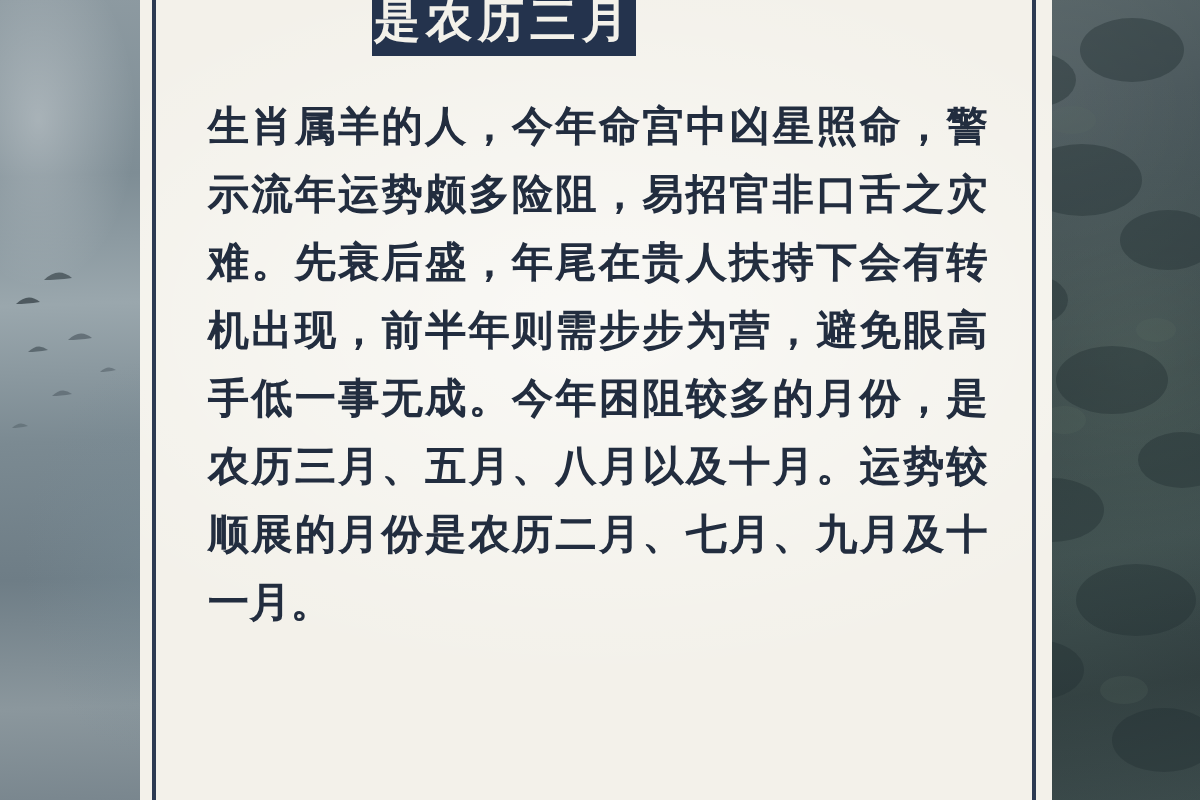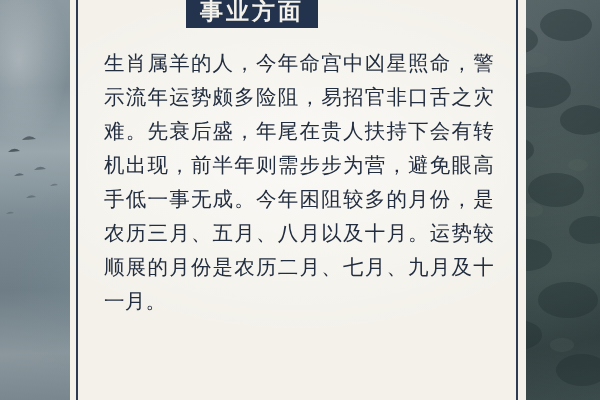--- a/index.html
+++ b/index.html
@@ -113,20 +113,21 @@
     top: 46px;
     width: 390px;
     color: #222d3f;
     font-size: 20.5px;
     line-height: 34px;
     letter-spacing: 0.2px;
     text-align: justify;
     text-justify: inter-character;
     z-index: 4;
     font-family: "DejaVu Serif", "Liberation Serif", serif;
+    font-weight: bold;
   }
 </style>
 </head>
 <body>
 
 <div id="page">
 
   <div class="bg-base"></div>
 
   <div class="bg-left">
@@ -164,18 +165,18 @@
       </g>
     </svg>
   </div>
 
   <div class="card"></div>
 
   <div class="rule rule-left"></div>
   <div class="rule rule-right"></div>
 
   <div class="banner">
-    <span class="banner-text">事业方面</span>
+    <span class="banner-text">是农历三月</span>
   </div>
 
   <div class="body-text">生肖属羊的人，今年命宫中凶星照命，警示流年运势颇多险阻，易招官非口舌之灾难。先衰后盛，年尾在贵人扶持下会有转机出现，前半年则需步步为营，避免眼高手低一事无成。今年困阻较多的月份，是农历三月、五月、八月以及十月。运势较顺展的月份是农历二月、七月、九月及十一月。</div>
 
 </div>
 
 </body></html>

